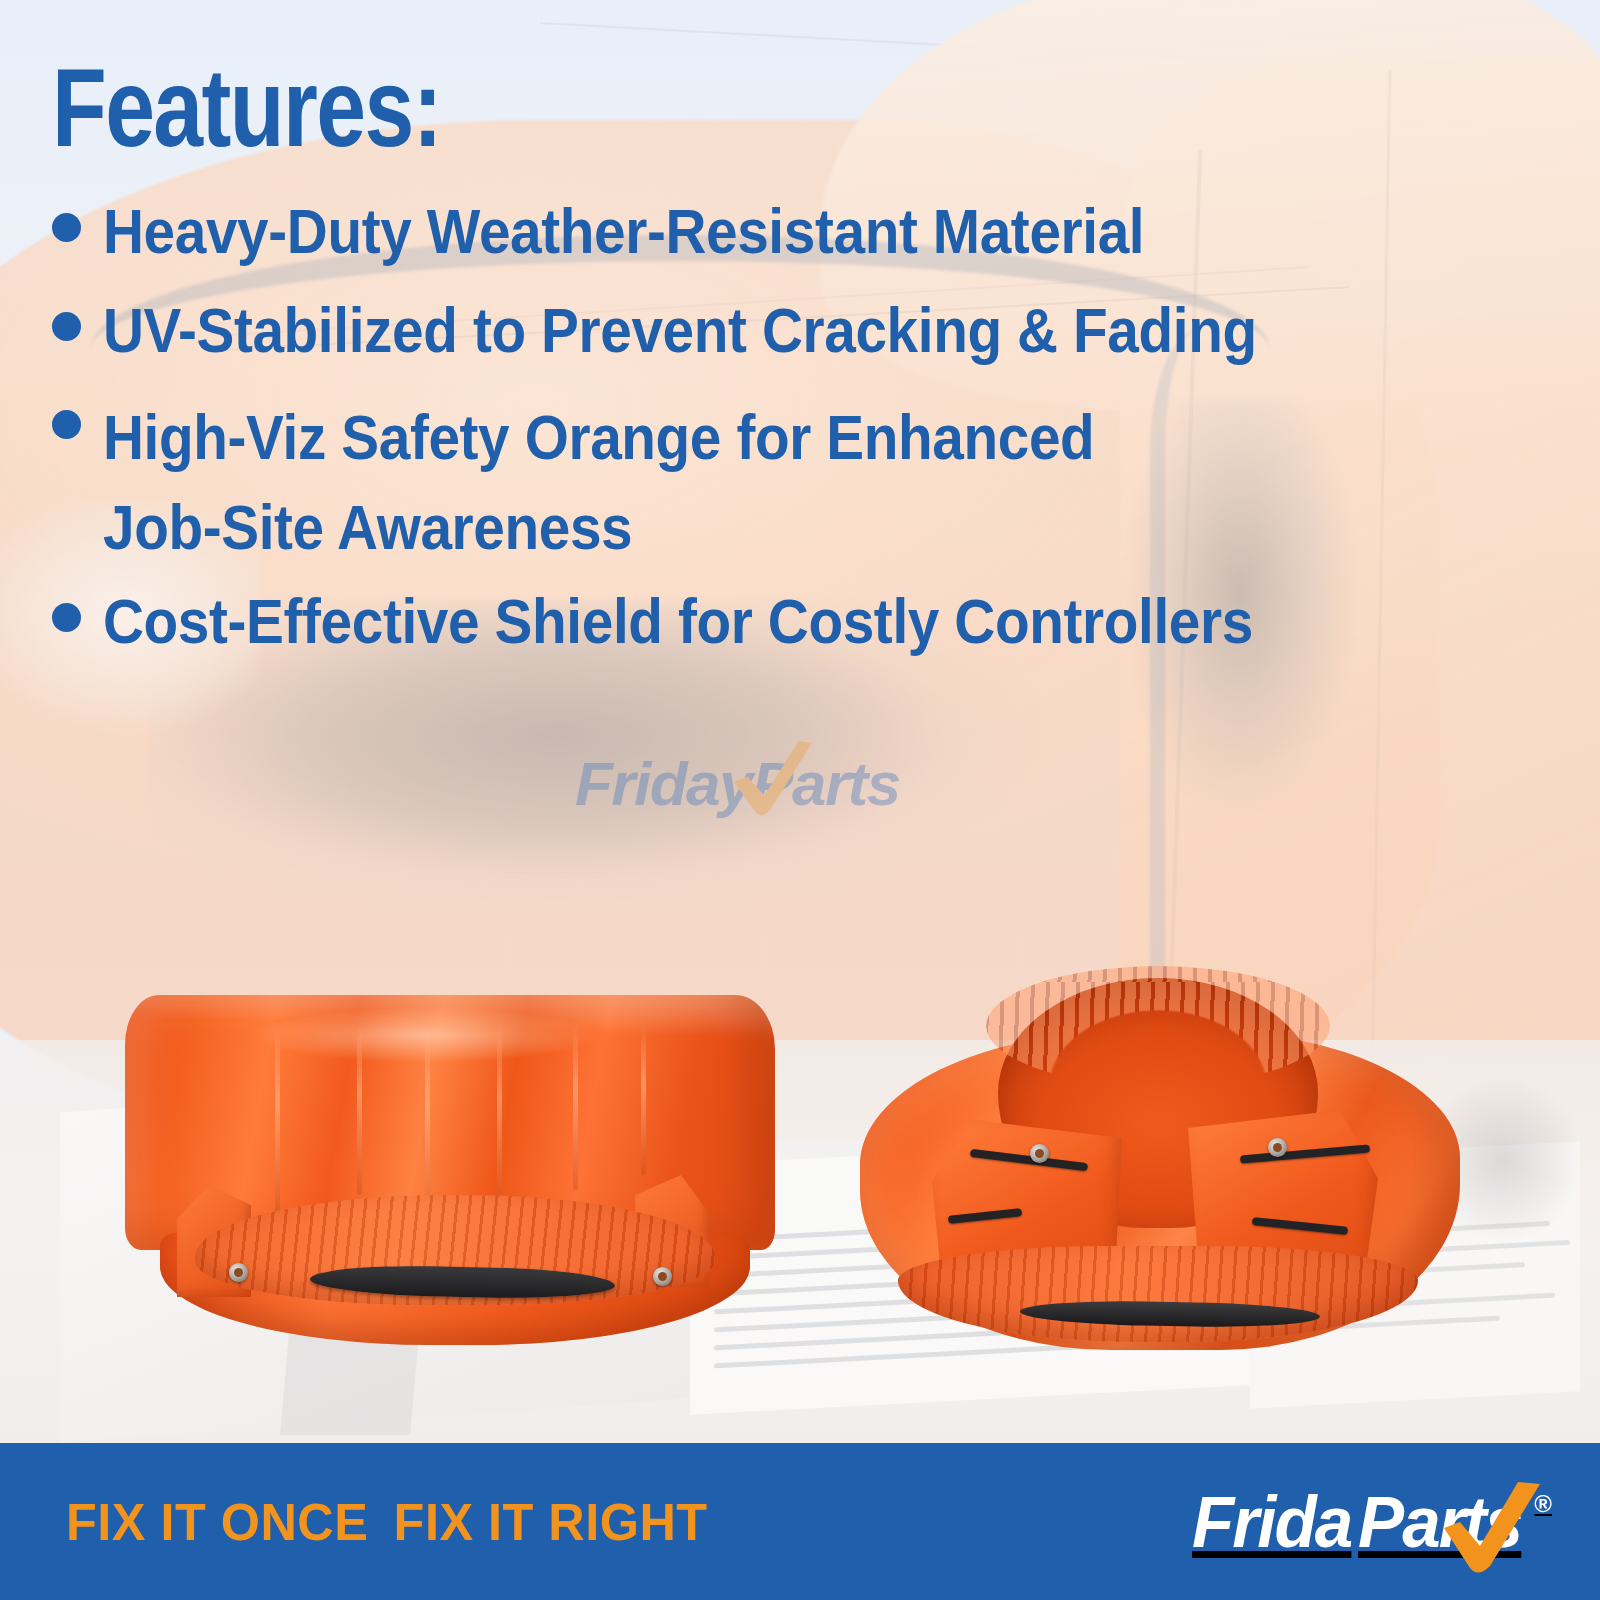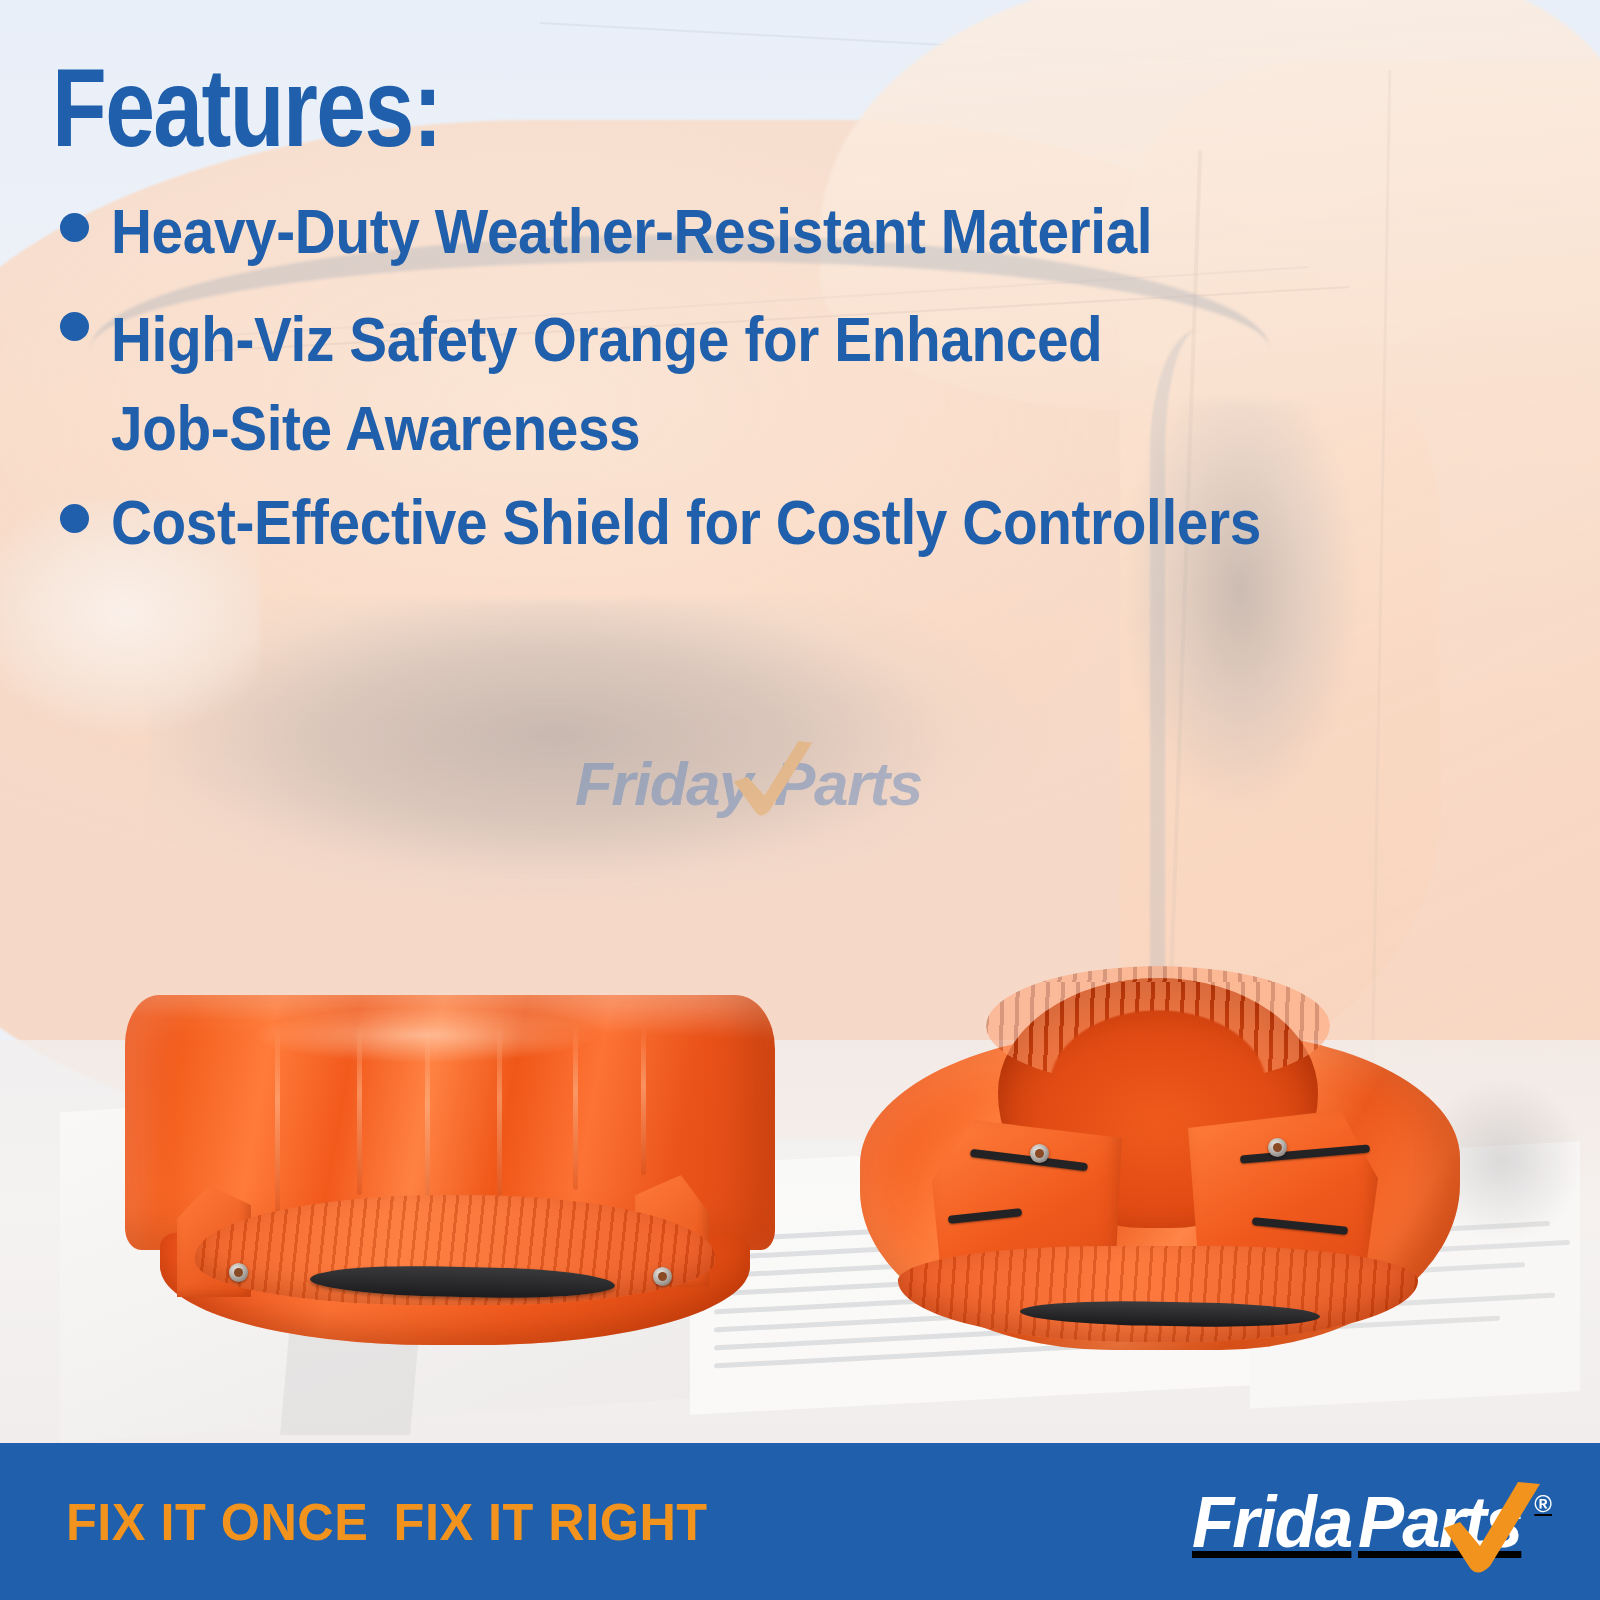--- a/index.html
+++ b/index.html
@@ -150,21 +150,20 @@
     background:linear-gradient(180deg, rgba(244,247,252,.46) 0%, rgba(248,246,246,.34) 45%, rgba(250,249,248,.30) 100%);
   }
 
   
   .watermark {
     position:absolute; left:575px; top:744px;
     width:420px; height:78px;
     opacity:.46;
     display:flex; align-items:center;
     pointer-events:none;
-    gap:22px;
   }
   .wm-text {
     font-size:62px; font-weight:700; font-style:italic;
     color:#5f86bd; letter-spacing:-1.5px; white-space:nowrap;
   }
   .wm-check {
     position:absolute; left:152px; top:-6px; width:92px; height:86px;
   }
 
   
@@ -175,21 +174,21 @@
     font-size:112px; font-weight:700;
     color:#1f5fab;
     letter-spacing:-2px;
     line-height:1;
     transform:scaleX(.80);
     transform-origin:left top;
     white-space:nowrap;
   }
 
   .bullets {
-    position:absolute; left:60px; top:196px; width:1500px;
+    position:absolute; left:52px; top:196px; width:1500px;
   }
   .bullet {
     display:flex; align-items:flex-start;
     margin-bottom:28px;
   }
   .dot {
     flex:0 0 auto;
     width:29px; height:29px; border-radius:50%;
     background:#1f5fab;
     margin-top:17px; margin-right:22px;
@@ -424,20 +423,24 @@
     <div class="title">Features:</div>
 
     <div class="bullets">
 
       <div class="bullet">
         <span class="dot"></span>
         <span class="btxt">Heavy-Duty Weather-Resistant Material</span>
       </div>
 
 
+      <div class="bullet">
+        <span class="dot"></span>
+        <span class="btxt">UV-Stabilized to Prevent Cracking &amp; Fading</span>
+      </div>
 
 
       <div class="bullet wrap">
         <span class="dot"></span>
         <span class="btxt">High-Viz Safety Orange for Enhanced
 Job-Site Awareness</span>
       </div>
 
       <div class="bullet">
         <span class="dot"></span>

